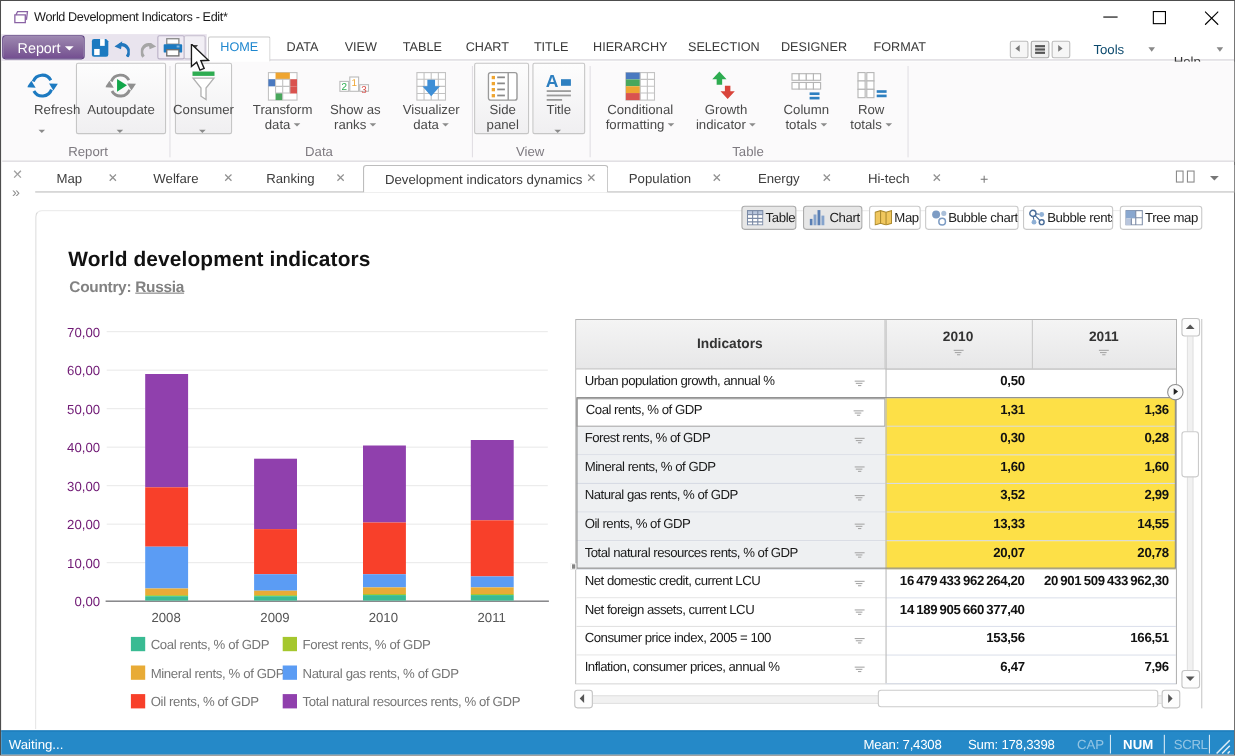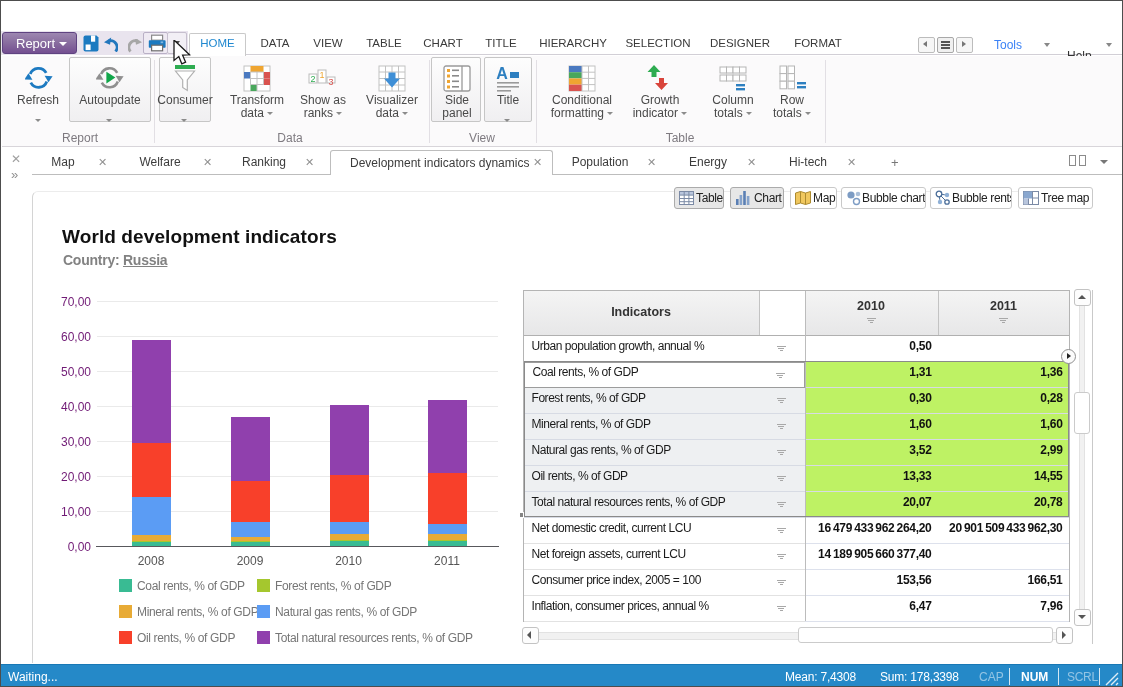--- a/index.html
+++ b/index.html
@@ -60,31 +60,43 @@
 .cvals { position:absolute; left:281px; top:0; width:264px; height:26px; border-bottom:1px solid #dde1ec; }
 .v1 { position:absolute; left:0; top:0; width:127px; height:26px; line-height:21px; text-align:right; font-weight:bold; color:#111; letter-spacing:-0.3px; white-space:nowrap; }
 .v2 { position:absolute; left:127px; top:0; width:131px; height:26px; line-height:21px; text-align:right; font-weight:bold; color:#111; letter-spacing:-0.3px; white-space:nowrap; }
 .funnel { position:absolute; right:19px; top:10px; width:9px; height:7px; }
 .funnel i { position:absolute; left:50%; background:#a8a8a8; height:1px; }
 .funnel i:nth-child(1){ width:9px; margin-left:-4.5px; top:0; }
 .funnel i:nth-child(2){ width:6px; margin-left:-3px; top:2px; }
 .funnel i:nth-child(3){ width:3px; margin-left:-1.5px; top:4px; }
 .row.sel .cname { background:#eef0f2; border-bottom:1px solid #d7dbe4; }
 .row.sel .cname.first { background:#fff; border:1px solid #9c9c9c; line-height:19px; }
-.row.sel .cvals { background:#bef264; border-bottom:1px solid #d7dbe4; }
+.row.sel .cvals { background:#fde047; border-bottom:1px solid #d7dbe4; }
 #selbox { position:absolute; left:0; top:70px; width:545px; height:156px; border:1px solid #8a8a8a; pointer-events:none; }
 
 .sbtn { position:absolute; background:#fdfdfd; border:1px solid #c3c3c3; border-radius:3px; }
 
 #status { position:absolute; left:0; top:663px; width:100%; height:24px; background:#2589c8;
   border-top:1px solid #1878b5; color:#fff; font-size:12px; }
 </style>
 </head>
 <body>
 <div id="win">
+  <div id="titlebar">
+    <svg class="abs" style="left:11px;top:8px" width="14" height="13" viewBox="0 0 14 13">
+      <path d="M1.5 4.5 h9.5 v7 h-9.5 z" fill="none" stroke="#8a63a5" stroke-width="1.2"></path>
+      <path d="M2.5 4.5 l1.5-3 h9 l-1 7.5" fill="none" stroke="#8a63a5" stroke-width="1.2"></path>
+    </svg>
+    <div id="title-text">World Development Indicators - Edit*</div>
+    <div class="abs" style="left:1002px;top:14px;width:13px;height:1px;background:#000"></div>
+    <div class="abs" style="left:1047px;top:9px;width:12px;height:12px;border:1px solid #000"></div>
+    <svg class="abs" style="left:1094px;top:9px" width="13" height="13" viewBox="0 0 13 13">
+      <path d="M0.5 0.5 L12.5 12.5 M12.5 0.5 L0.5 12.5" stroke="#000" stroke-width="1"></path>
+    </svg>
+  </div>
   <div id="tabrow">
     <div id="qatbg"></div>
     <div id="reportbtn">Report<span class="arr"></span></div>
 
     <svg class="abs" style="left:82px;top:4px" width="16" height="17" viewBox="0 0 16 17">
       <path d="M0.5 2.5 q0-2 2-2 h11 l2 2 v12 q0 2-2 2 h-11 q-2 0-2-2 z" fill="#1c7ac0"></path>
       <rect x="8" y="0.5" width="4.2" height="6.2" fill="#fff"></rect>
       <rect x="2.6" y="9.5" width="5" height="5.6" fill="#fff"></rect>
     </svg>
 
@@ -122,21 +134,21 @@
     <div class="rtab" style="left:622px;width:70px">SELECTION</div>
     <div class="rtab" style="left:706px;width:66px">DESIGNER</div>
     <div class="rtab" style="left:788px;width:58px">FORMAT</div>
 
     <div class="abs" style="left:917px;top:6px;width:17px;height:16px;border:1px solid #bcbcbc;border-radius:2px;background:#f6f6f6"></div>
     <div class="abs" style="left:936px;top:6px;width:17px;height:16px;border:1px solid #a8a8a8;border-radius:2px;background:#f0f0f0"></div>
     <div class="abs" style="left:955px;top:6px;width:17px;height:16px;border:1px solid #bcbcbc;border-radius:2px;background:#f6f6f6"></div>
     <div class="abs" style="left:922px;top:10px;width:0;height:0;border-top:3.5px solid transparent;border-bottom:3.5px solid transparent;border-right:4.5px solid #777"></div>
     <div class="abs" style="left:940px;top:10px;width:9px;height:1.5px;background:#555;box-shadow:0 3px 0 #555,0 6px 0 #555"></div>
     <div class="abs" style="left:961px;top:10px;width:0;height:0;border-top:3.5px solid transparent;border-bottom:3.5px solid transparent;border-left:4.5px solid #777"></div>
-    <div class="abs" style="left:993px;top:7px;font-size:12px;color:#3b82f6">Tools</div>
+    <div class="abs" style="left:993px;top:7px;font-size:12px;color:#0c4a6e">Tools</div>
     <div class="abs" style="left:1043px;top:12px;width:0;height:0;border-left:3.5px solid transparent;border-right:3.5px solid transparent;border-top:4px solid #888"></div>
     <div class="abs" style="left:1066px;top:18px;font-size:12px;color:#333">Help</div>
     <div class="abs" style="left:1105px;top:12px;width:0;height:0;border-left:3.5px solid transparent;border-right:3.5px solid transparent;border-top:4px solid #888"></div>
   </div>
   <div id="ribbon">
     <div class="gsep" style="left:152px"></div>
     <div class="gsep" style="left:427px"></div>
     <div class="gsep" style="left:534px"></div>
     <div class="gsep" style="left:823px"></div>
     <div class="glabel" style="left:18px">Report</div>
@@ -148,21 +160,21 @@
     <div class="rbox" style="left:157px;width:52px"></div>
     <div class="rbox" style="left:429px;width:50px"></div>
     <div class="rbox" style="left:482px;width:48px"></div>
 
     <svg class="abs" style="left:23px;top:9px" width="28" height="26" viewBox="0 0 28 26">
       <path d="M5.2 9.1 A8.8 8.8 0 0 1 21.2 7.9" fill="none" stroke="#1d7ac1" stroke-width="2.8"></path>
       <path d="M21.8 16.5 A8.8 8.8 0 0 1 5.8 17.7" fill="none" stroke="#1d7ac1" stroke-width="2.8"></path>
       <path d="M19.6 10.8 L27.6 11.2 L23.5 17.3 Z" fill="#1d7ac1"></path>
       <path d="M7.4 14.8 L-0.6 14.4 L3.5 8.3 Z" fill="#1d7ac1"></path>
     </svg>
-    <div class="rlabel" style="left:6px;top:38px;width:60px">Refresh</div>
+    <div class="rlabel" style="left:20px;top:38px;width:60px">Refresh</div>
     <div class="abs" style="left:33px;top:54px"><span class="darr"></span></div>
 
     <svg class="abs" style="left:94px;top:9px" width="28" height="26" viewBox="0 0 28 26">
       <path d="M5.2 9.1 A8.8 8.8 0 0 1 21.2 7.9" fill="none" stroke="#8f8f8f" stroke-width="2.6"></path>
       <path d="M21.8 16.5 A8.8 8.8 0 0 1 5.8 17.7" fill="none" stroke="#8f8f8f" stroke-width="2.6"></path>
       <path d="M19.6 10.8 L27.6 11.2 L23.5 17.3 Z" fill="#8f8f8f"></path>
       <path d="M7.4 14.8 L-0.6 14.4 L3.5 8.3 Z" fill="#8f8f8f"></path>
       <path d="M10.4 6.8 L19.4 12.6 L10.4 18.4 Z" fill="#11a64a"></path>
     </svg>
     <div class="rlabel" style="left:68px;top:38px;width:80px">Autoupdate</div>
@@ -405,21 +417,21 @@
     <div class="leg" style="left:118px;top:604px;background:#e8ab36"></div>
       <div class="legt" style="left:136px;top:604px">Mineral rents, % of GDP</div>
     <div class="leg" style="left:256px;top:604px;background:#5b9cf4"></div>
       <div class="legt" style="left:274px;top:604px">Natural gas rents, % of GDP</div>
     <div class="leg" style="left:118px;top:630px;background:#f8402a"></div>
       <div class="legt" style="left:136px;top:630px">Oil rents, % of GDP</div>
     <div class="leg" style="left:256px;top:630px;background:#9040ad"></div>
       <div class="legt" style="left:274px;top:630px">Total natural resources rents, % of GDP</div>
 
     <div id="tbl">
-      <div class="hdr" style="left:0;width:236px">
+      <div class="hdr" style="left:0;width:281px">
         <div style="position:absolute;left:0;top:14px;width:100%;text-align:center;font-weight:bold;color:#333">Indicators</div>
       </div>
       <div class="hdr" style="left:281px;width:134px">
         <div style="position:absolute;left:0;top:8px;width:100%;text-align:center;font-weight:bold;color:#333">2010</div>
         <div class="funnel" style="right:auto;left:62px;top:27px">
             <i></i>
             <i></i>
             <i></i>
           </div>
       </div>

